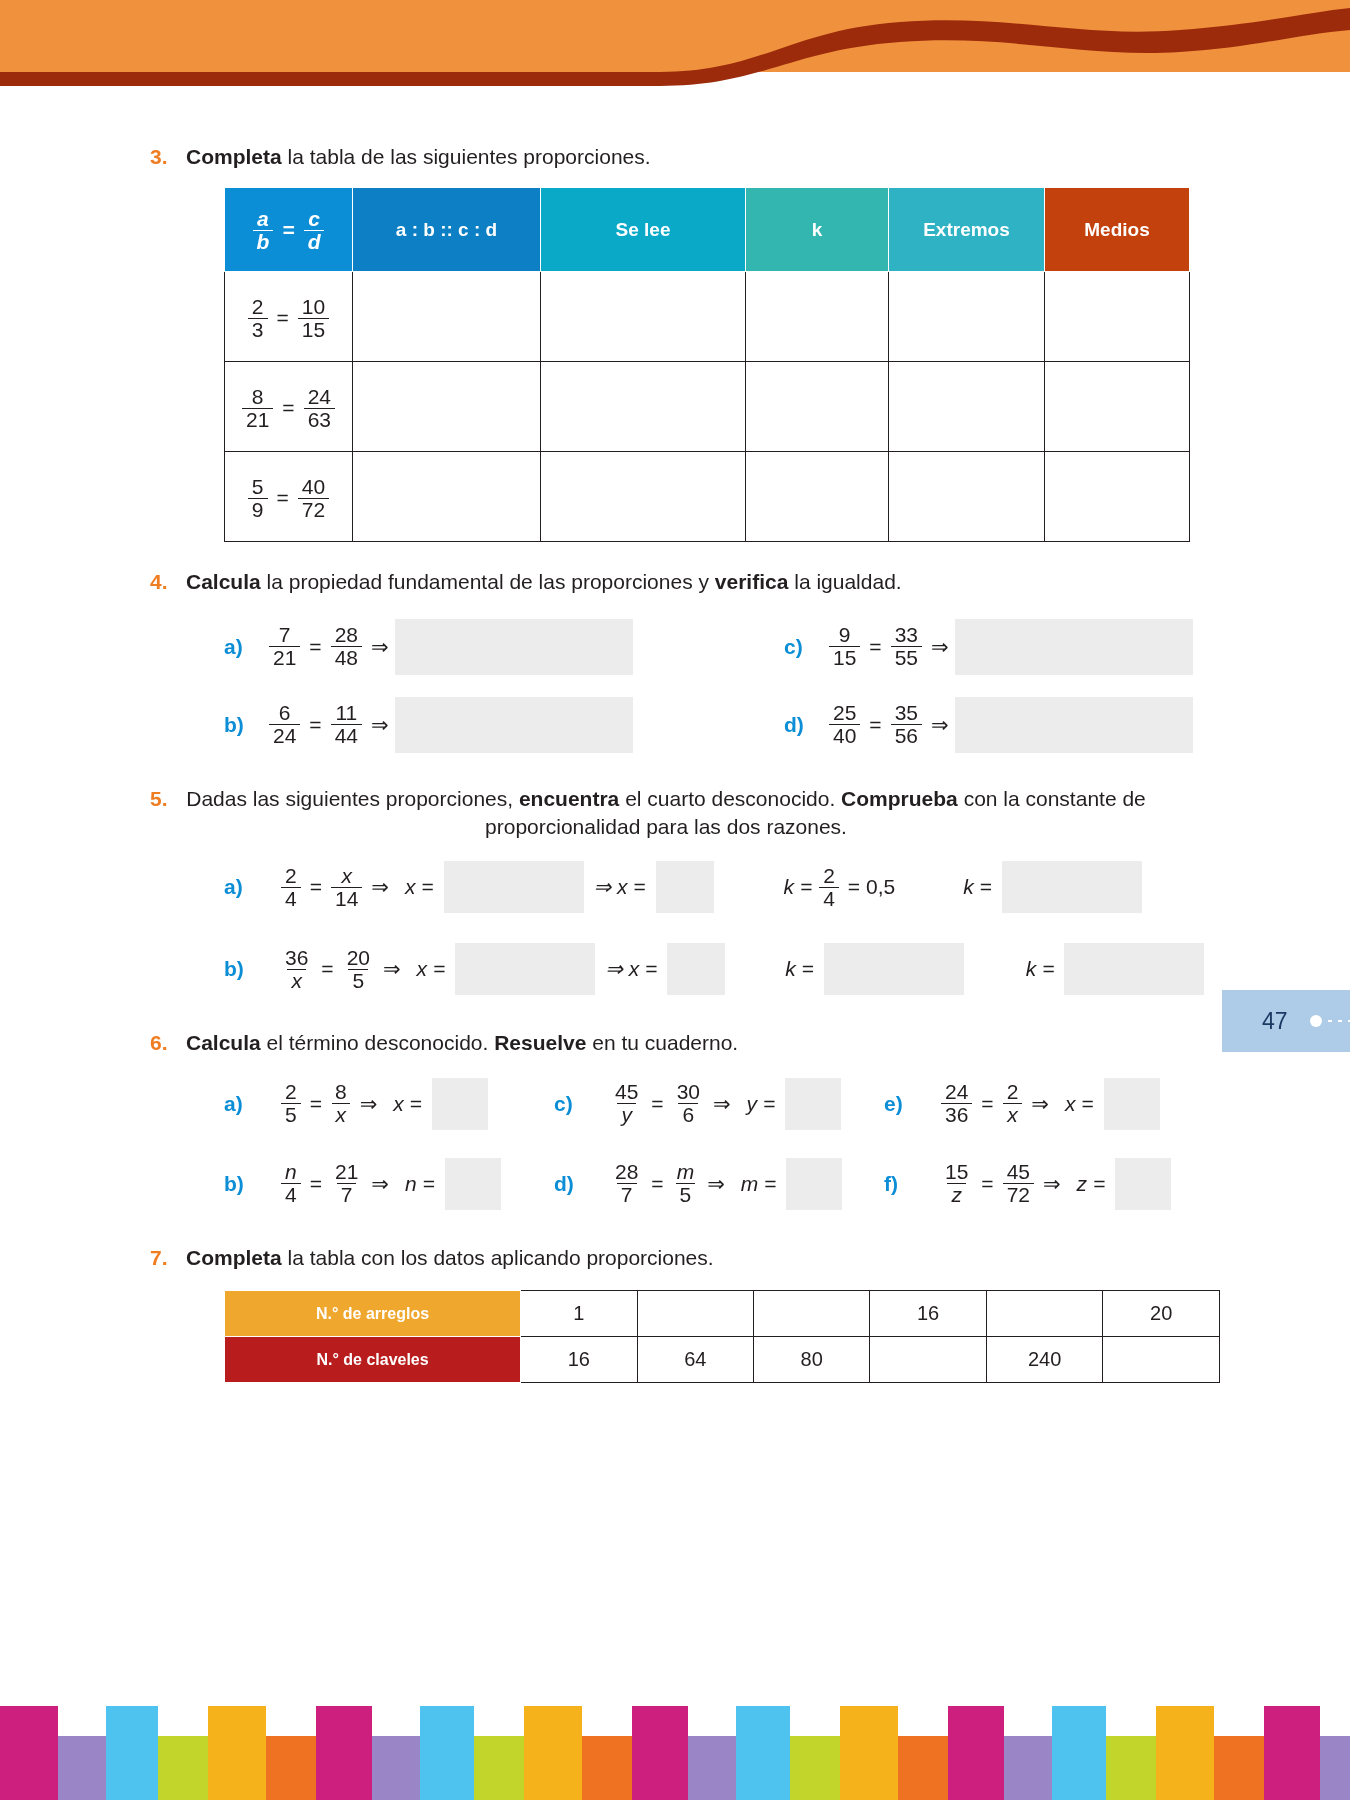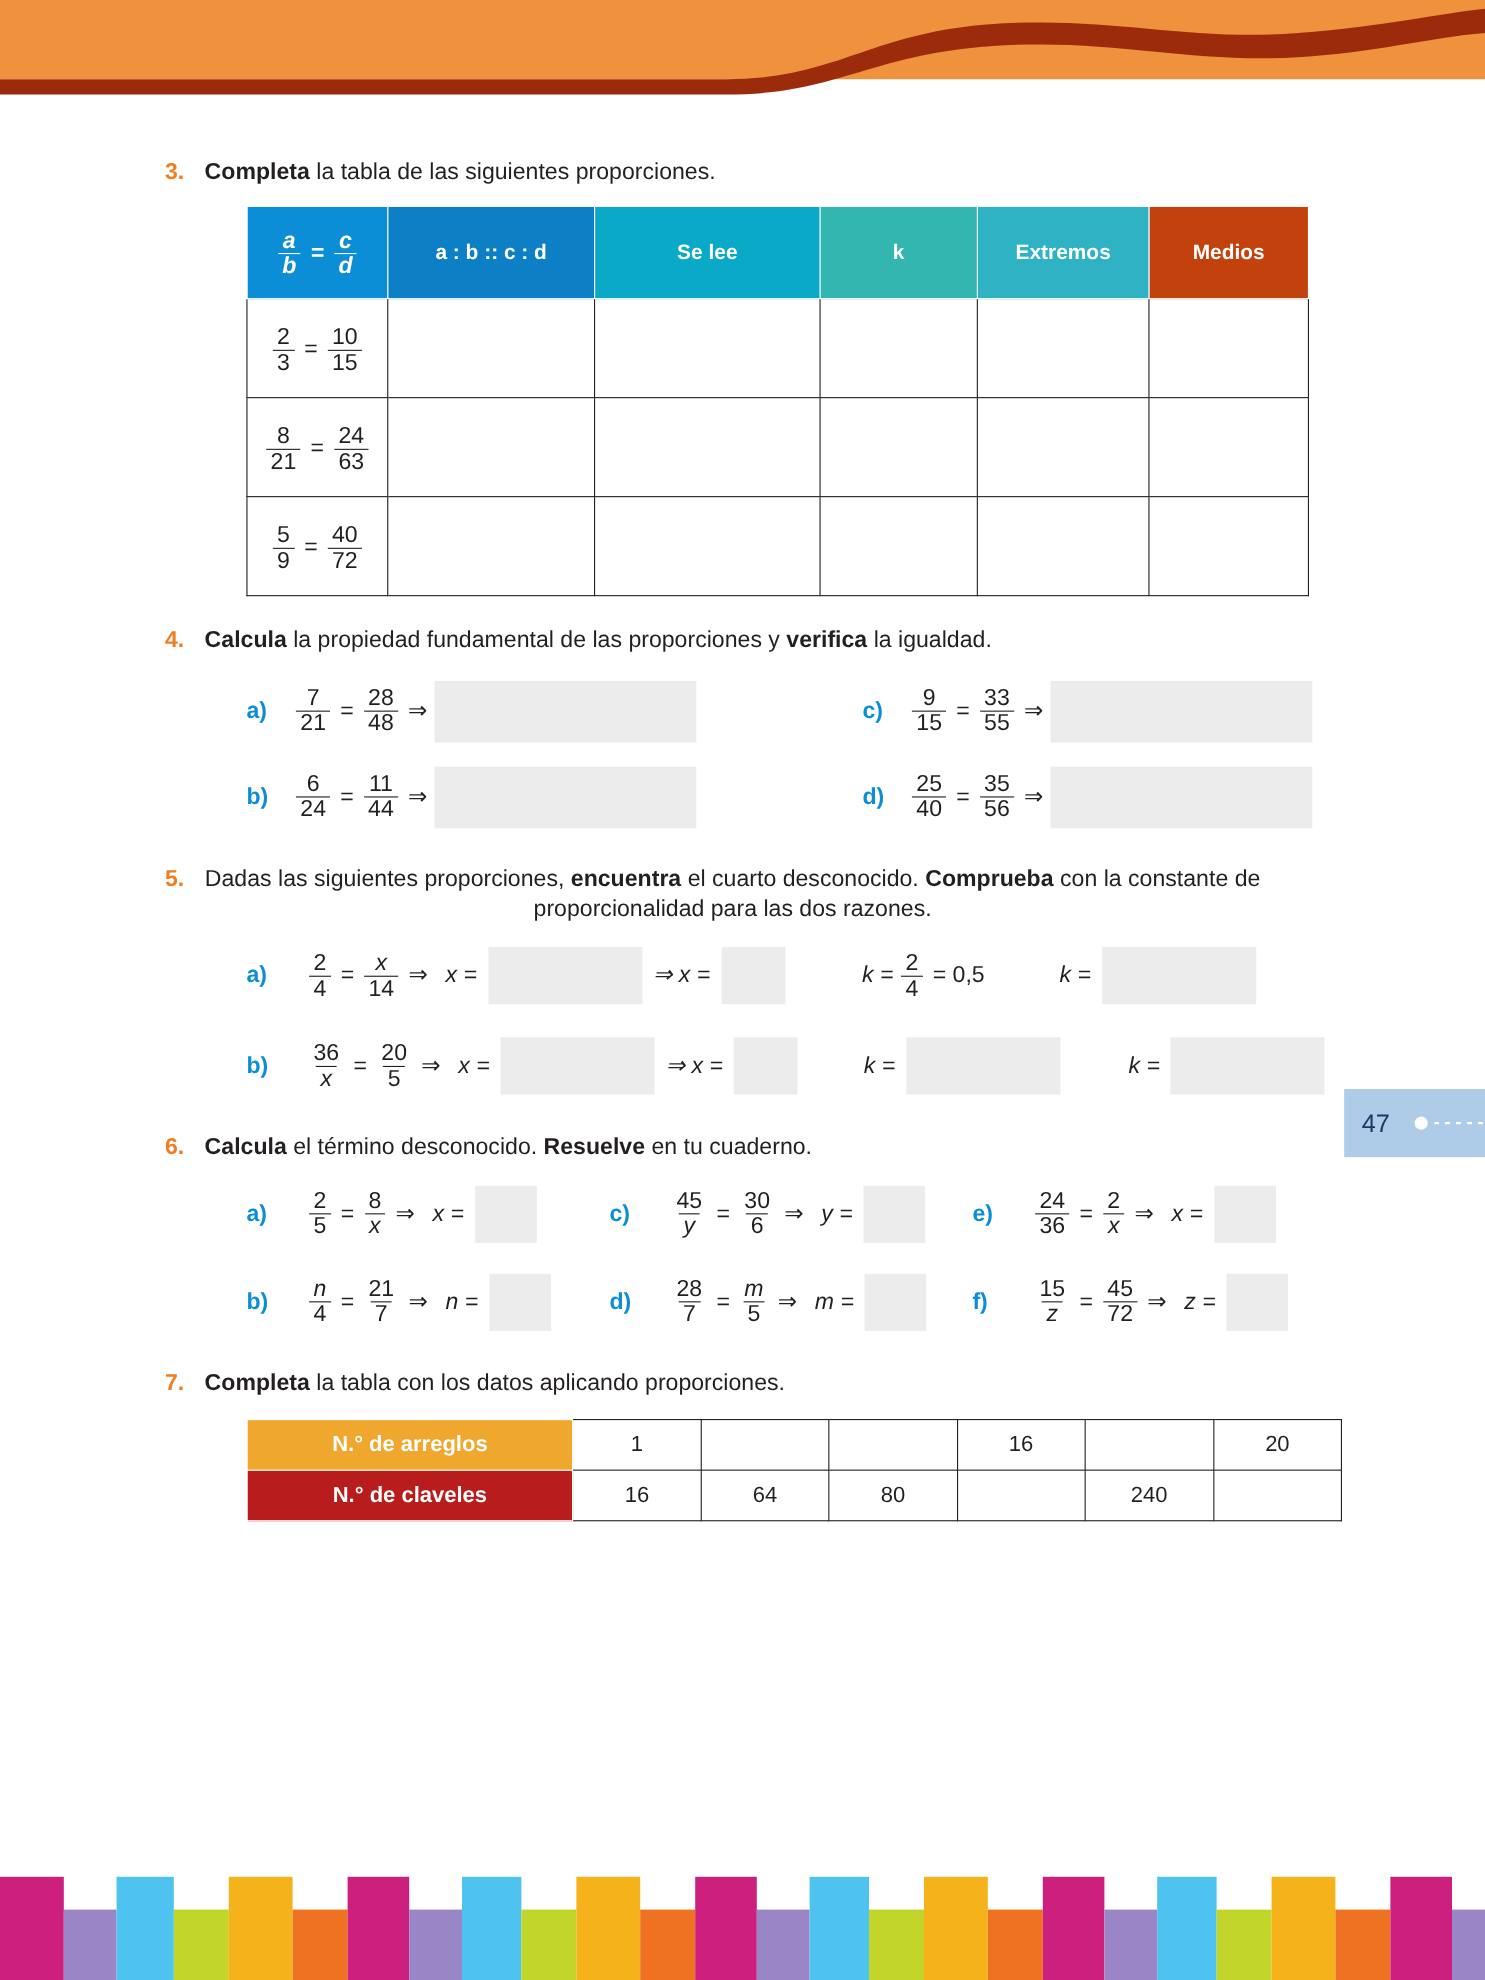--- a/index.html
+++ b/index.html
@@ -66,29 +66,29 @@
   .row5 .sub { width:42px; }
   .lbl { font-style:italic; font-size:21px; margin:0 10px; }
 
   .row6 { display:flex; align-items:center; margin-top:20px; margin-left:38px; }
   .row6 .sub { width:44px; }
   .cell6 { display:flex; align-items:center; width:330px; }
 
   
   table.t7 { border-collapse:collapse; margin:18px 0 0 38px; }
   table.t7 td { border:1px solid #231f20; height:46px; text-align:center; font-size:20px; }
-  table.t7 td.lbl-cell { color:#ffffff; font-weight:bold; width:300px; text-align:center; font-size:20px; border-color:#ffffff; }
+  table.t7 td.lbl-cell { color:#ffffff; font-weight:bold; width:300px; text-align:center; font-size:16px; border-color:#ffffff; }
   .o1 { background:#f0a72e; }
   .o2 { background:#b91c1c; }
   table.t7 td.v { width:118px; }
 
   
   .page-tab {
     position:absolute; left:1222px; top:990px; width:128px; height:62px;
-    background:#aecbe8; display:flex; align-items:center; padding-left:16px;
+    background:#aecbe8; display:flex; align-items:center; padding-left:40px;
   }
   .page-tab .pn { font-size:23px; color:#1b3a63; }
   .page-tab .dot { width:12px; height:12px; border-radius:50%; background:#ffffff; margin-left:22px; }
   .page-tab .dots { flex:1; height:2px; margin-left:6px;
      background-image:repeating-linear-gradient(to right,#ffffff 0 4px, transparent 4px 10px); }
 
   
   .bottom { position:absolute; left:0; top:1706px; width:1350px; height:94px; overflow:hidden; }
   .bar { position:absolute; bottom:0; }
 </style>

